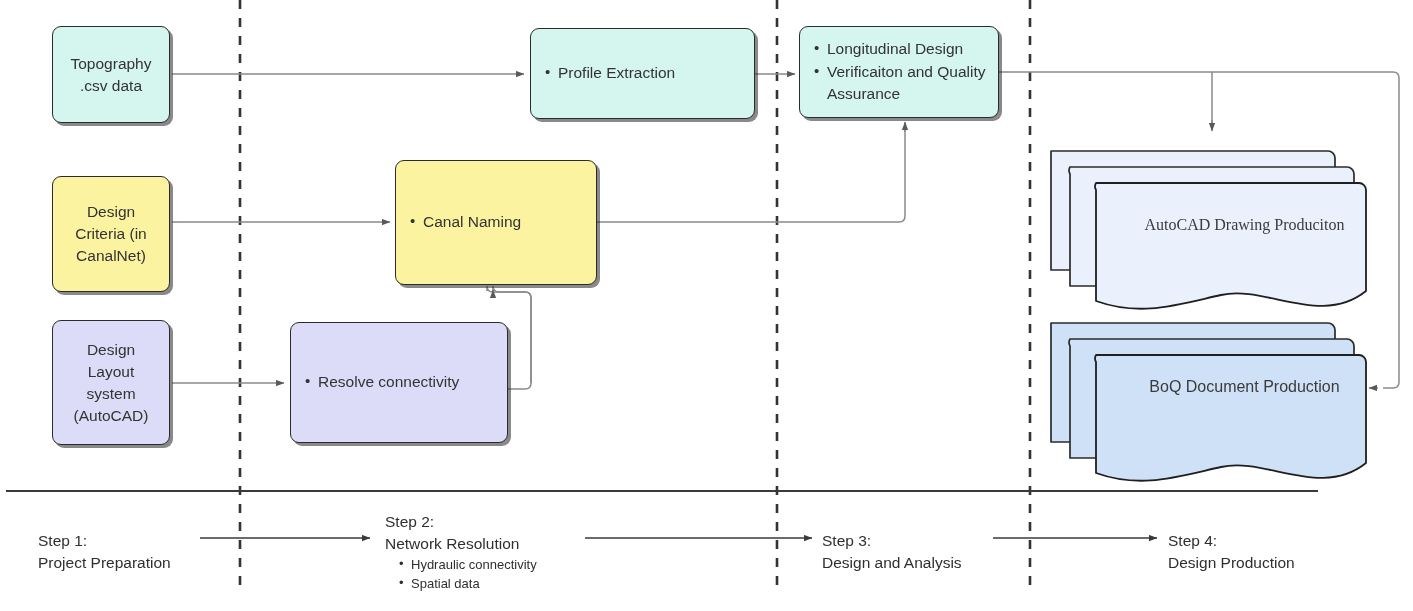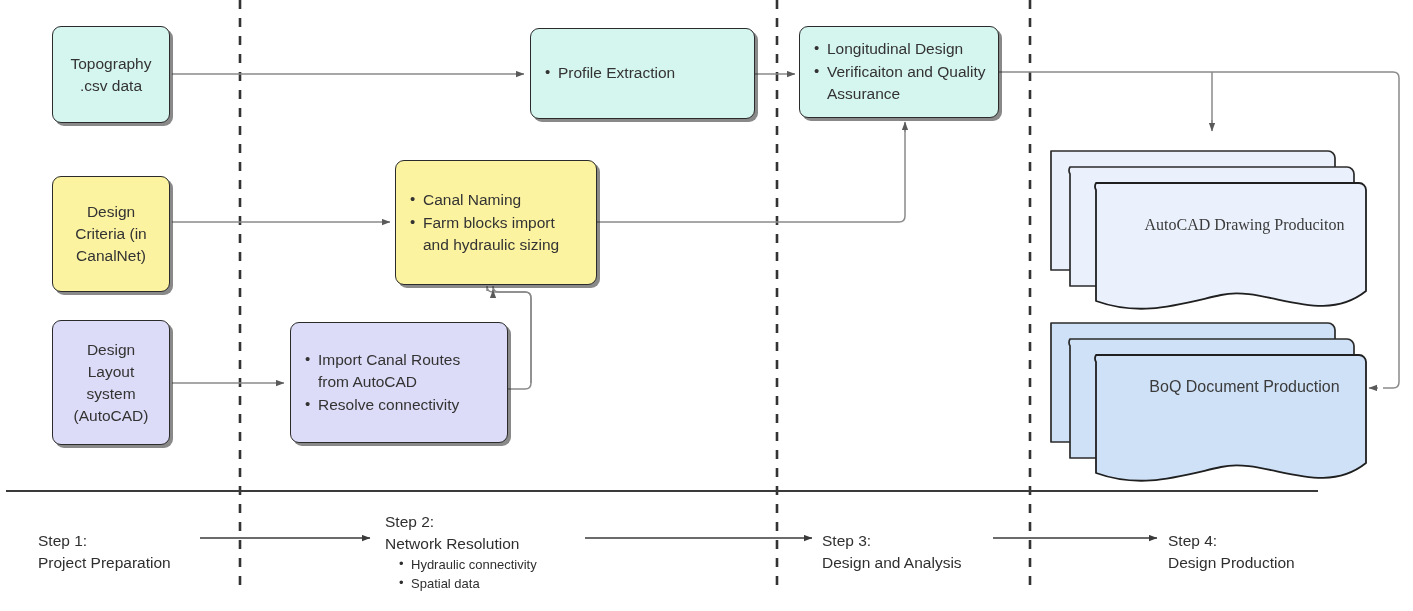--- a/index.html
+++ b/index.html
@@ -180,27 +180,25 @@
 
   <div class="node teal" style="left:530px; top:28px; width:225px; height:91px;">
     <ul class="bullets">
       <li>Profile Extraction</li>
     </ul>
   </div>
 
   <div class="node yellow" style="left:395px; top:160px; width:202px; height:125px;">
     <ul class="bullets">
       <li>Canal Naming</li>
-      <li>Farm blocks import and hydraulic sizing</li>
     </ul>
   </div>
 
   <div class="node purple" style="left:290px; top:322px; width:218px; height:121px;">
     <ul class="bullets">
-      <li>Import Canal Routes from AutoCAD</li>
       <li>Resolve connectivity</li>
     </ul>
   </div>
 
   <div class="node teal" style="left:799px; top:26px; width:200px; height:92px;">
     <ul class="bullets">
       <li>Longitudinal Design</li>
       <li>Verificaiton and Quality Assurance</li>
     </ul>
   </div>

